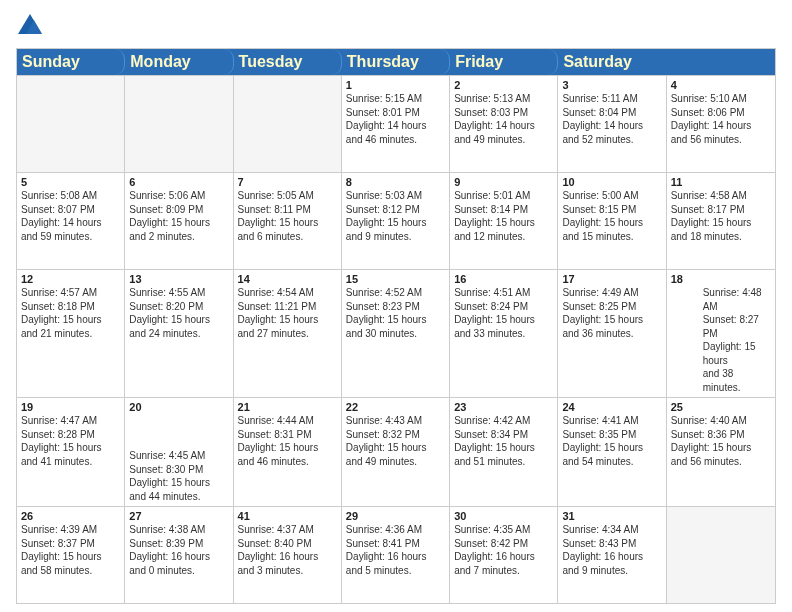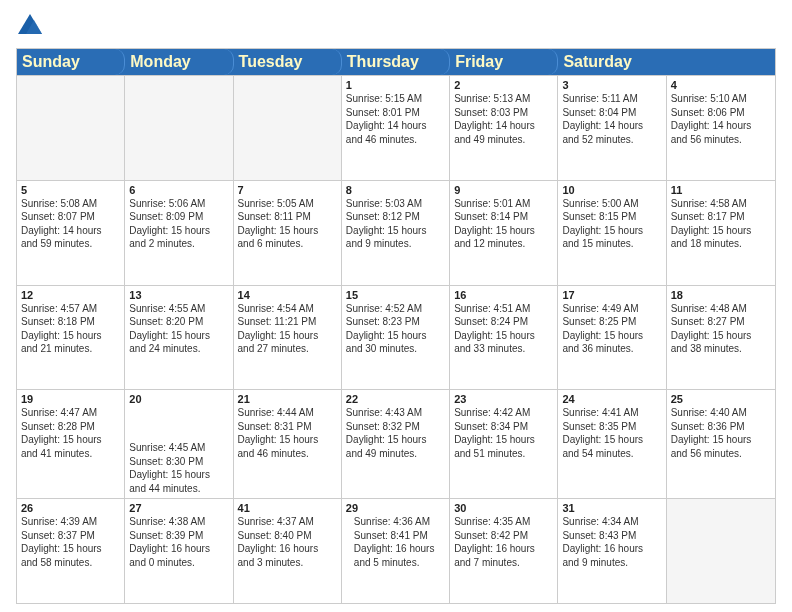--- a/index.html
+++ b/index.html
@@ -267,21 +267,21 @@
           </div>
           <div class="cal-cell">
             <div class="day-num">17</div>
             <div class="cell-info" style="white-space: pre-line;">Sunrise: 4:49 AM
 Sunset: 8:25 PM
 Daylight: 15 hours
 and 36 minutes.</div>
           </div>
           <div class="cal-cell">
             <div class="day-num">18</div>
-            <div class="cell-info" style="white-space: pre-line;">Sunrise: 4:48 AM
+            <div class="cell-info" style="white-space: pre-line; margin-left: 32px;">Sunrise: 4:48 AM
 Sunset: 8:27 PM
 Daylight: 15 hours
 and 38 minutes.</div>
           </div>
         </div>
         <div class="cal-row">
           <div class="cal-cell">
             <div class="day-num">19</div>
             <div class="cell-info" style="white-space: pre-line;">Sunrise: 4:47 AM
 Sunset: 8:28 PM
@@ -348,21 +348,21 @@
           </div>
           <div class="cal-cell">
             <div class="day-num">41</div>
             <div class="cell-info" style="white-space: pre-line;">Sunrise: 4:37 AM
 Sunset: 8:40 PM
 Daylight: 16 hours
 and 3 minutes.</div>
           </div>
           <div class="cal-cell">
             <div class="day-num">29</div>
-            <div class="cell-info" style="white-space: pre-line; margin-left: 8px;">Sunrise: 4:36 AM
+            <div class="cell-info" style="white-space: pre-line;">Sunrise: 4:36 AM
 Sunset: 8:41 PM
 Daylight: 16 hours
 and 5 minutes.</div>
           </div>
           <div class="cal-cell">
             <div class="day-num">30</div>
             <div class="cell-info" style="white-space: pre-line;">Sunrise: 4:35 AM
 Sunset: 8:42 PM
 Daylight: 16 hours
 and 7 minutes.</div>

